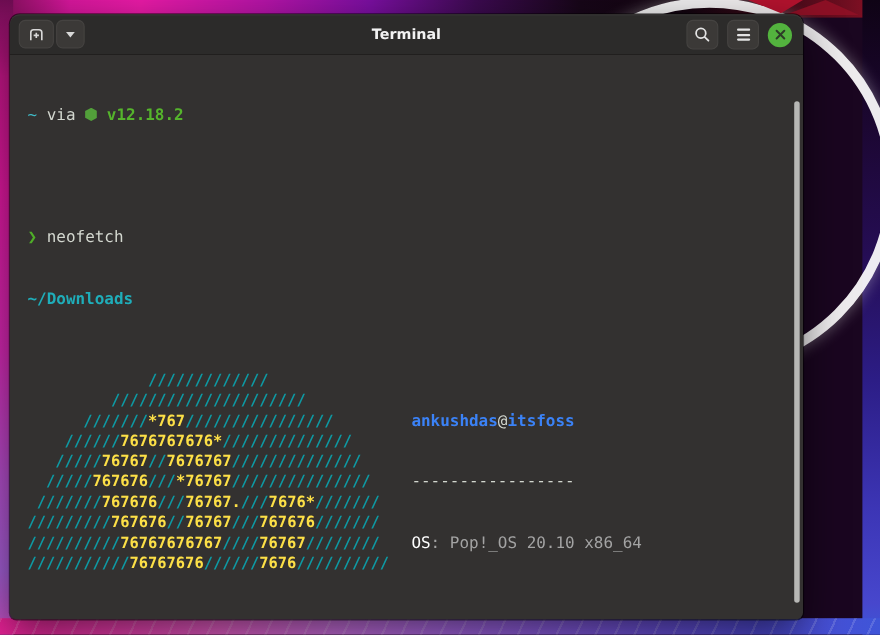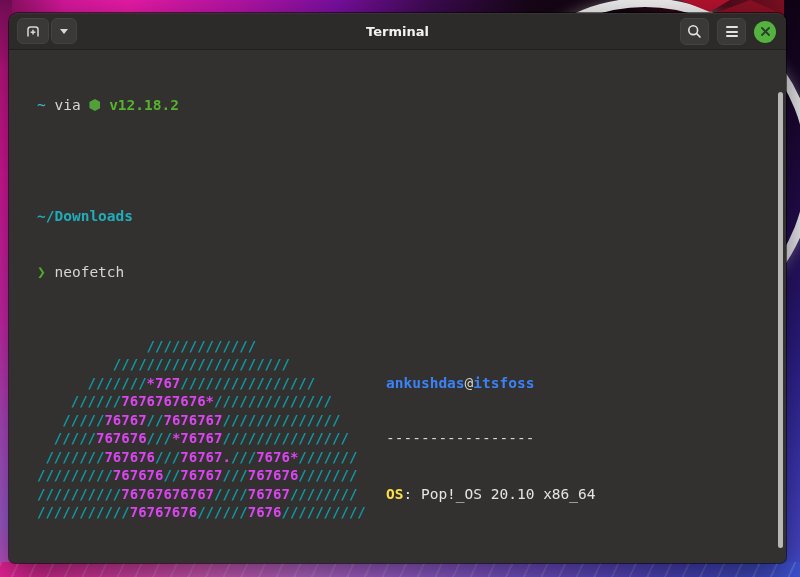--- a/index.html
+++ b/index.html
@@ -20,21 +20,21 @@
     background:linear-gradient(90deg,#e92297 0%,#ee3bae 12%,#e75fc8 25%,#c96fdd 38%,#a967e2 50%,#8a5ce0 62%,#6b51da 74%,#4f49d2 86%,#3f55d8 100%);}
   .wall-bottom::after{content:"";position:absolute;inset:0;
     background:repeating-linear-gradient(115deg,rgba(255,255,255,.14) 0 2px,transparent 2px 16px);}
   .ring{position:absolute;z-index:2;left:475px;top:-2px;width:340px;height:340px;border-radius:50%;
     border:9px solid rgba(255,255,255,.92);box-shadow:0 0 14px rgba(255,255,255,.35);box-sizing:border-box;}
   .crimson-a{position:absolute;z-index:2;right:18px;top:0;width:70px;height:14px;background:#8c1025;
     clip-path:polygon(0 100%,55% 0,100% 100%);}
   .crimson-b{position:absolute;z-index:2;right:70px;top:0;width:50px;height:12px;background:#b3122e;
     clip-path:polygon(0 0,100% 0,60% 100%);}
   
-  .window{position:absolute;z-index:10;left:9px;top:13px;width:777px;height:550px;
+  .window{position:absolute;z-index:10;left:9px;top:13px;width:721px;height:550px;
     background:#333130;border-radius:9px 9px 6px 6px;
     box-shadow:0 14px 38px rgba(0,0,0,.55), 0 0 0 1px rgba(0,0,0,.55);}
   .titlebar{position:relative;height:36px;background:#2c2b2a;border-radius:9px 9px 0 0;
     border-bottom:1px solid #211f1e;box-shadow:inset 0 1px 0 rgba(255,255,255,.05);}
   .tb-left{position:absolute;left:8px;top:5px;display:flex;gap:2px;}
   .tb-btn{background:#3b3937;border:1px solid #454341;border-radius:6px;display:flex;
     align-items:center;justify-content:center;cursor:default;}
   .btn-newtab{width:30px;height:24px;}
   .btn-drop{width:24px;height:24px;}
   .tri-down{width:0;height:0;border-left:4.5px solid transparent;border-right:4.5px solid transparent;
@@ -43,36 +43,36 @@
     justify-content:center;color:#f2f2f2;font-weight:bold;font-size:13px;pointer-events:none;}
   .tb-right{position:absolute;right:10px;top:5px;display:flex;align-items:center;gap:8px;}
   .btn-sq{width:27px;height:25px;}
   .menu-glyph{display:flex;flex-direction:column;gap:2.5px;}
   .menu-glyph i{display:block;width:12px;height:2px;background:#e3e3e3;border-radius:1px;}
   .btn-close{width:22px;height:22px;border-radius:50%;background:#53b33e;display:flex;
     align-items:center;justify-content:center;}
   
   .content{position:relative;padding:9px 14px 0 16px;height:505px;box-sizing:border-box;
     font-family:"DejaVu Sans Mono","DejaVu Sans","Liberation Mono",monospace;
-    font-size:14.5px;line-height:18.5px;color:#d3d7cf;white-space:pre;margin-left:12px;}
+    font-size:14.5px;line-height:18.5px;color:#d3d7cf;white-space:pre;}
   .tline{height:18.5px;}
   .teal{color:#3fbac6;}
   .cwd{color:#1fadb9;font-weight:bold;}
   .chev{color:#4fae28;font-weight:bold;}
   .grn{color:#55b42c;font-weight:bold;}
   .hex{display:inline-block;width:11px;height:12px;background:#52a03a;vertical-align:-1px;
     clip-path:polygon(50% 0,100% 25%,100% 75%,50% 100%,0 75%,0 25%);}
   .nf-row{display:flex;margin-top:0;}
   .art{width:349px;flex:0 0 349px;color:#0e9aa4;font-weight:bold;font-size:14px;}
   .art-line{height:18.5px;}
-  .art .d{color:#d946ef;}
+  .art .d{color:#fde047;}
   .nf-col{flex:1;}
   .info-line{height:18.5px;}
-  .lbl{color:#fde047;font-weight:bold;}
-  .val{color:#e5e5e5;}
+  .lbl{color:#ffffff;font-weight:normal;}
+  .val{color:#a3a3a3;}
   .nf-title{height:18.5px;font-weight:bold;}
   .nf-title .at{color:#d3d7cf;font-weight:normal;}
   .nf-title .uh{color:#3b82f6;}
   .nf-sep{height:18.5px;color:#d3d7cf;}
   .scroll-thumb{position:absolute;right:3px;top:42px;width:5px;height:456px;background:#b7b7b5;
     border-radius:3px;}
 </style>
 </head>
 <body>
 
@@ -118,22 +118,22 @@
           <line x1="2" y1="2" x2="9" y2="9" stroke="#2d3c28" stroke-width="1.8" stroke-linecap="round"></line>
           <line x1="9" y1="2" x2="2" y2="9" stroke="#2d3c28" stroke-width="1.8" stroke-linecap="round"></line>
         </svg>
       </div>
     </div>
   </div>
 
   <div class="content">
     <div class="tline"><span class="teal">~</span><span> </span><span>via</span><span> </span><span class="hex"></span><span> </span><span class="grn">v12.18.2</span></div>
     <div class="tline"> </div>
+    <div class="tline"><span class="chev">❯</span><span> </span><span>neofetch</span></div>
     <div class="tline"><span class="cwd">~/Downloads</span></div>
-    <div class="tline"><span class="chev">❯</span><span> </span><span>neofetch</span></div>
 
     <div class="nf-row">
       <div class="art"><div class="art-line">             /////////////</div><div class="art-line">         /////////////////////</div><div class="art-line">      ///////<span class="d">*767</span>////////////////</div><div class="art-line">    //////<span class="d">7676767676*</span>//////////////</div><div class="art-line">   /////<span class="d">76767</span>//<span class="d">7676767</span>//////////////</div><div class="art-line">  /////<span class="d">767676</span>///<span class="d">*76767</span>///////////////</div><div class="art-line"> ///////<span class="d">767676</span>///<span class="d">76767.</span>///<span class="d">7676*</span>///////</div><div class="art-line">/////////<span class="d">767676</span>//<span class="d">76767</span>///<span class="d">767676</span>///////</div><div class="art-line">//////////<span class="d">76767676767</span>////<span class="d">76767</span>////////</div><div class="art-line">///////////<span class="d">76767676</span>//////<span class="d">7676</span>//////////</div></div>
       <div class="nf-col">
         <div class="nf-title"><span class="uh">ankushdas</span><span class="at">@</span><span class="uh">itsfoss</span></div>
         <div class="nf-sep">-----------------</div>
         <div><div class="info-line"><span class="lbl">OS</span><span class="val">: Pop!_OS 20.10 x86_64</span></div></div>
         
         
         

